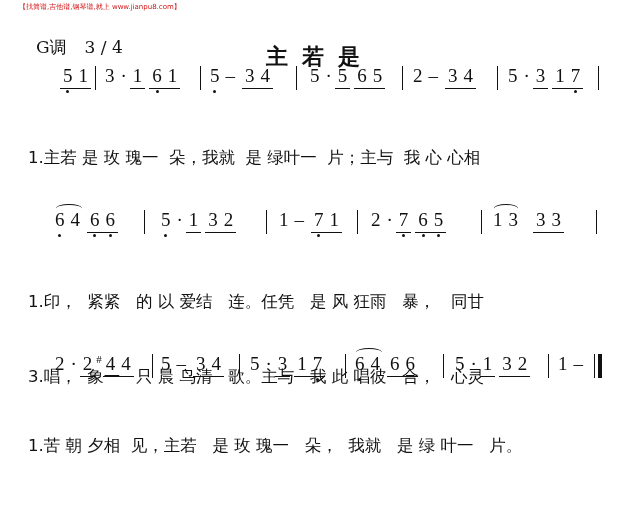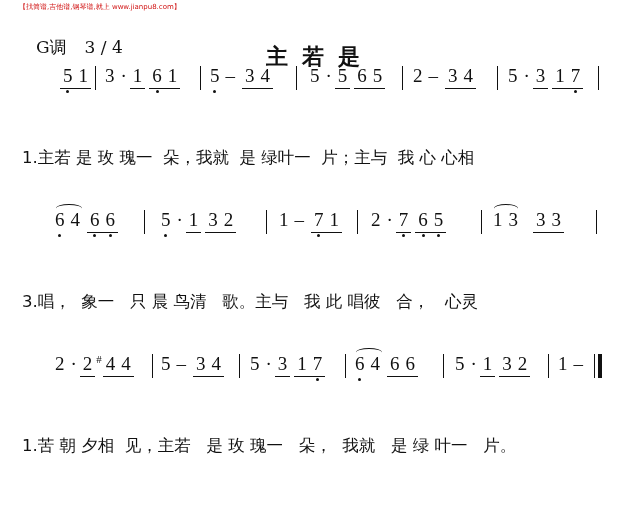--- a/index.html
+++ b/index.html
@@ -19,21 +19,21 @@
   .n.u { border-bottom:1px solid #111; }
   .n .ld { position:absolute; left:50%; bottom:-5px; width:3px; height:3px; margin-left:-1.5px;
            background:#111; border-radius:50%; }
   .grp { display:inline-flex; border-bottom:1px solid #111; margin:0 4px; line-height:24px; }
   .grp .n { padding:0 3px; }
   .bar { position:absolute; top:2px; width:1px; height:24px; background:#111; }
   .bar.final { width:4px; }
   .bar.thin2 { width:1px; }
   .slur { position:absolute; border-top:1.5px solid #111; border-radius:50% 50% 0 0;
           height:8px; }
-  .lyrics { position:absolute; left:22px; font-size:16.5px; line-height:25px;
+  .lyrics { position:absolute; left:28px; font-size:16.5px; line-height:25px;
             font-family:"DejaVu Sans", sans-serif; white-space:pre; }
   .lyric-line { height:25px; display:flex; }
 </style>
 </head>
 <body>
 
 <div class="watermark">【找简谱,吉他谱,钢琴谱,就上 www.jianpu8.com】</div>
 <div class="title">主若是</div>
 <div class="key">
   <span>G调</span><span class="ts">3 / 4</span>
@@ -148,20 +148,21 @@
         <span class="n">3</span>
       <span class="grp" style="margin-left:12px;">
           <span class="n">3</span>
           <span class="n">3</span>
         </span>
     </div>
     <div class="slur" style="left:494px; top:-4px; width:24px;"></div>
     <div class="bar" style="left:596px;"></div>
   </div>
   <div class="lyrics" style="top:31px;">
+    <div class="lyric-line">1.印，  紧紧   的 以 爱结   连。任凭   是 风 狂雨   暴，   同甘</div>
     <div class="lyric-line">3.唱，  象一   只 晨 鸟清   歌。主与   我 此 唱彼   合，   心灵</div>
     
   </div>
 </div>
 
 <div class="system" style="top:352px;">
   <div class="notes">
     <div class="m" style="left:52px;">
       <span class="n">2</span>
         <span class="n">·</span>

